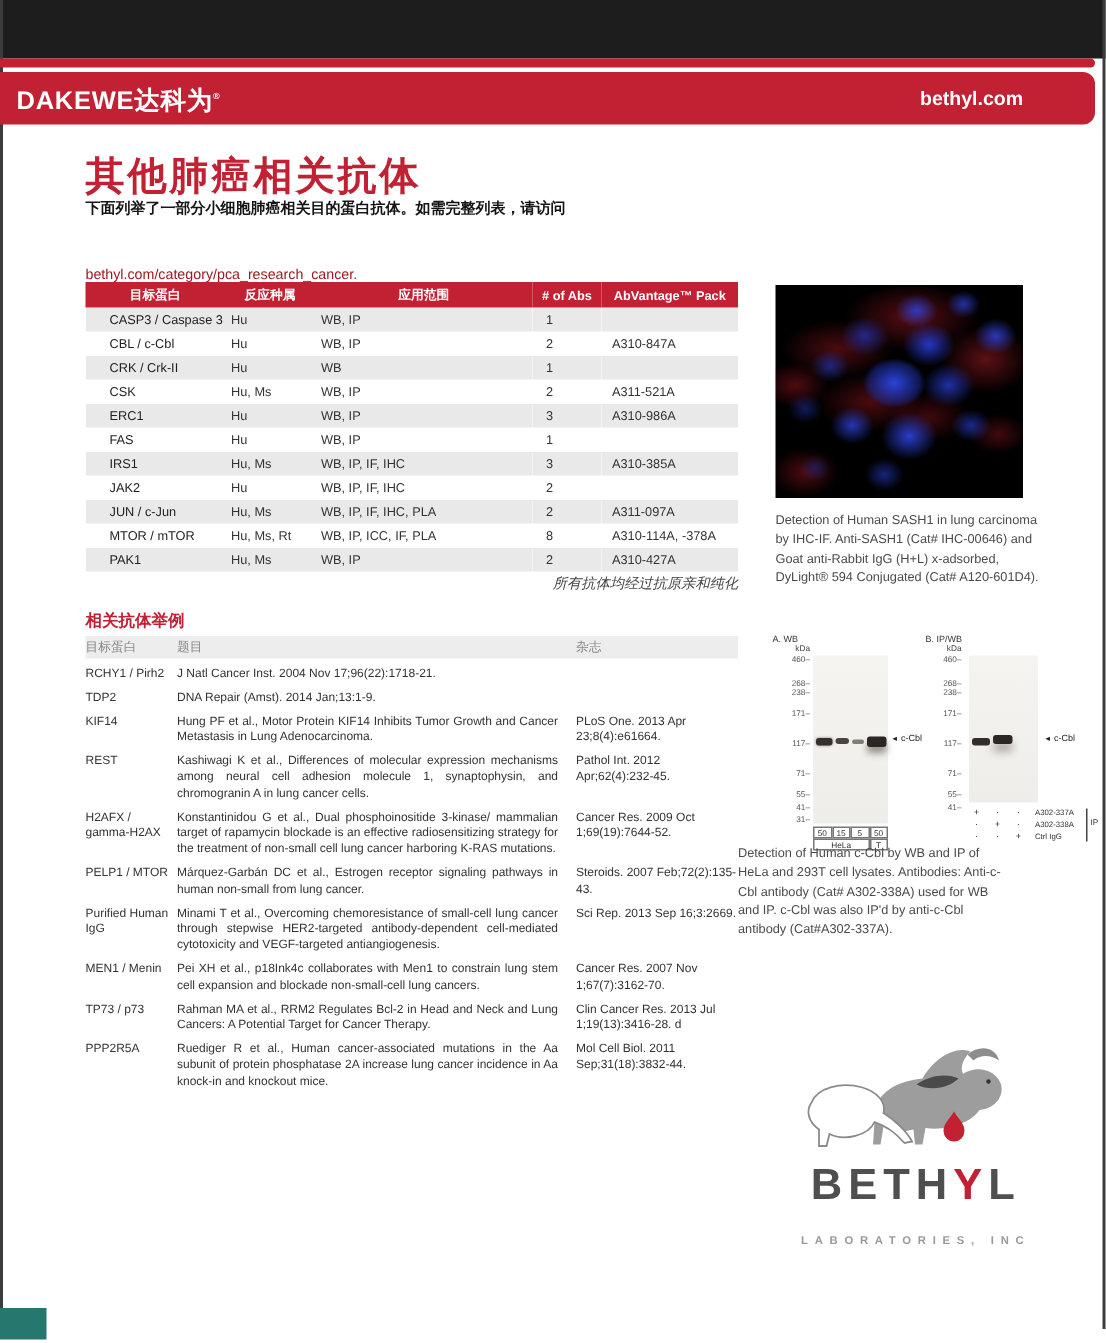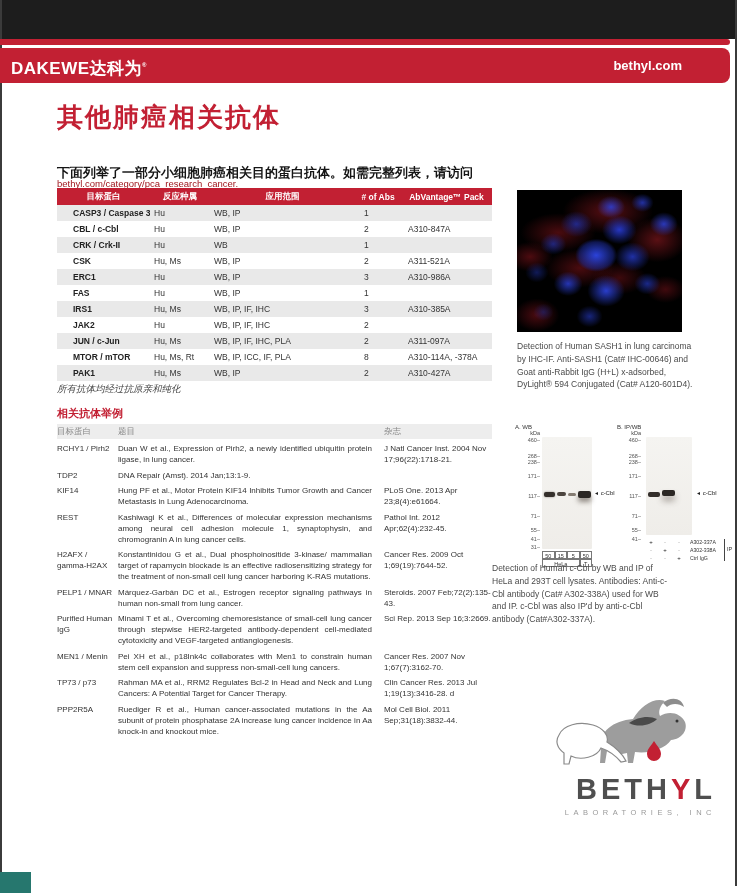--- a/index.html
+++ b/index.html
@@ -17,33 +17,33 @@
 
   
   .accent-bar{left:0;top:39px;width:730px;height:6px;background:#c22033;border-radius:0 3px 3px 0;}
   .header-bar{left:0;top:48px;width:730px;height:35px;background:#c22033;border-radius:0 8px 8px 0;}
   .brand-logo{left:11px;top:0;height:35px;line-height:35px;color:#fff;font-weight:bold;
     font-size:17px;letter-spacing:0.5px;}
   .brand-logo sup{font-size:6px;}
   .site-url{right:48px;top:0;height:35px;line-height:35px;color:#fff;font-weight:bold;font-size:13px;}
 
   .page-title{left:57px;top:100px;font-size:26px;font-weight:bold;color:#c22033;letter-spacing:2px;}
-  .intro-text{left:57px;top:164px;font-size:13px;font-weight:bold;color:#151515;}
+  .intro-text{left:57px;top:132px;font-size:10px;font-weight:bold;color:#151515;}
   .category-link{left:57px;top:166px;font-size:9.5px;color:#a0181f;margin-top:12px;}
 
   
   .ab-table{left:57px;top:188px;width:435px;border-collapse:collapse;table-layout:fixed;}
   .ab-table th{background:#c22033;color:#fff;font-size:8.5px;font-weight:bold;height:17px;
     text-align:center;padding:0 2px;}
   .ab-table td{font-size:8.5px;height:16px;padding:0 2px 0 4px;color:#333;white-space:nowrap;overflow:hidden;}
   .ab-table tr.stripe td{background:#e9e9e9;}
-  .ab-table td.c0{font-weight:bold;color:#222;padding-left:16px;}
+  .ab-table td.c0{font-weight:normal;color:#222;padding-left:16px;}
   .ab-table td.c3{padding-left:9px;}
   .ab-table td.c4{padding-left:7px;}
-  .purification-note{left:57px;top:383px;width:435px;text-align:left;font-style:italic;
+  .purification-note{left:57px;top:383px;width:435px;text-align:right;font-style:italic;
     font-size:9.5px;color:#444;}
 
   
   .ref-heading{left:57px;top:406px;font-size:11px;font-weight:bold;color:#c22033;}
   .ref-grid{display:grid;grid-template-columns:61px 266px 108px;}
   .ref-head{left:57px;top:424px;width:435px;height:15px;background:#ededed;color:#888;
     font-size:8.5px;align-items:center;}
   .ref-body{left:57px;top:444px;width:435px;}
   .ref-row{margin-bottom:5px;}
   .ref-row div{font-size:8px;line-height:1.35;color:#333;}
@@ -95,24 +95,24 @@
   .lane-cell{box-sizing:border-box;border:0.5px solid #777;height:8px;line-height:8px;
     text-align:center;font-size:5.5px;color:#333;}
   .ip-matrix{position:absolute;left:130px;top:114px;}
   .ip-row{display:flex;height:8px;line-height:8px;align-items:center;}
   .ip-mark{width:14px;text-align:center;font-size:6px;color:#222;}
   .ip-label{margin-left:4px;width:32px;font-size:5.2px;color:#333;white-space:nowrap;}
   .ip-bracket{position:absolute;left:210px;top:115px;height:22px;border-left:0.8px solid #444;}
   .ip-bracket-label{position:absolute;left:213px;top:122px;font-size:5.5px;color:#333;}
 
   
-  .bethyl-logo{left:541px;top:693px;width:175px;text-align:right;}
+  .bethyl-logo{left:523px;top:693px;width:175px;text-align:center;}
   .bethyl-word{font-size:29px;font-weight:bold;color:#4f4f4f;letter-spacing:4px;line-height:1;}
   .bethyl-word .red-y{color:#c22033;}
-  .bethyl-sub{font-size:7.5px;letter-spacing:4.5px;color:#9a9a9a;margin-top:4px;}
+  .bethyl-sub{font-size:7.5px;letter-spacing:4.5px;color:#9a9a9a;margin-top:17px;font-weight:bold;}
 </style>
 </head>
 <body>
 
 <div class="abs top-black-bar"></div>
 <div class="abs edge edge-l"></div>
 <div class="abs edge edge-r"></div>
 <div class="abs footer-teal"></div>
 
 <div class="abs accent-bar"></div>
@@ -226,21 +226,20 @@
 
 <div class="abs ref-heading">相关抗体举例</div>
 <div class="abs ref-head ref-grid" id="ref-head">
     <div>目标蛋白</div>
     <div>题目</div>
     <div>杂志</div>
   </div>
 <div class="abs ref-body" id="ref-body">
     <div class="ref-row ref-grid">
       <div class="ref-target">RCHY1 / Pirh2</div>
-      <div class="ref-title">Duan W et al., Expression of Pirh2, a newly identified ubiquitin protein ligase, in lung cancer.</div>
       <div class="ref-journal">J Natl Cancer Inst. 2004 Nov 17;96(22):1718-21.</div>
     </div>
     <div class="ref-row ref-grid">
       <div class="ref-target">TDP2</div>
       <div class="ref-journal">DNA Repair (Amst). 2014 Jan;13:1-9.</div>
     </div>
     <div class="ref-row ref-grid">
       <div class="ref-target">KIF14</div>
       <div class="ref-title">Hung PF et al., Motor Protein KIF14 Inhibits Tumor Growth and Cancer Metastasis in Lung Adenocarcinoma.</div>
       <div class="ref-journal">PLoS One. 2013 Apr 23;8(4):e61664.</div>
@@ -249,32 +248,32 @@
       <div class="ref-target">REST</div>
       <div class="ref-title">Kashiwagi K et al., Differences of molecular expression mechanisms among neural cell adhesion molecule 1, synaptophysin, and chromogranin A in lung cancer cells.</div>
       <div class="ref-journal">Pathol Int. 2012 Apr;62(4):232-45.</div>
     </div>
     <div class="ref-row ref-grid">
       <div class="ref-target">H2AFX / gamma-H2AX</div>
       <div class="ref-title">Konstantinidou G et al., Dual phosphoinositide 3-kinase/ mammalian target of rapamycin blockade is an effective radiosensitizing strategy for the treatment of non-small cell lung cancer harboring K-RAS mutations.</div>
       <div class="ref-journal">Cancer Res. 2009 Oct 1;69(19):7644-52.</div>
     </div>
     <div class="ref-row ref-grid">
-      <div class="ref-target">PELP1 / MNAR</div>
+      <div class="ref-target">PELP1 / MTOR</div>
       <div class="ref-title">Márquez-Garbán DC et al., Estrogen receptor signaling pathways in human non-small from lung cancer.</div>
       <div class="ref-journal">Steroids. 2007 Feb;72(2):135-43.</div>
     </div>
     <div class="ref-row ref-grid">
       <div class="ref-target">Purified Human IgG</div>
       <div class="ref-title">Minami T et al., Overcoming chemoresistance of small-cell lung cancer through stepwise HER2-targeted antibody-dependent cell-mediated cytotoxicity and VEGF-targeted antiangiogenesis.</div>
       <div class="ref-journal">Sci Rep. 2013 Sep 16;3:2669.</div>
     </div>
     <div class="ref-row ref-grid">
       <div class="ref-target">MEN1 / Menin</div>
-      <div class="ref-title">Pei XH et al., p18Ink4c collaborates with Men1 to constrain human stem cell expansion and suppress non-small-cell lung cancers.</div>
+      <div class="ref-title">Pei XH et al., p18Ink4c collaborates with Men1 to constrain lung stem cell expansion and blockade non-small-cell lung cancers.</div>
       <div class="ref-journal">Cancer Res. 2007 Nov 1;67(7):3162-70.</div>
     </div>
     <div class="ref-row ref-grid">
       <div class="ref-target">TP73 / p73</div>
       <div class="ref-title">Rahman MA et al., RRM2 Regulates Bcl-2 in Head and Neck and Lung Cancers: A Potential Target for Cancer Therapy.</div>
       <div class="ref-journal">Clin Cancer Res. 2013 Jul 1;19(13):3416-28. d</div>
     </div>
     <div class="ref-row ref-grid">
       <div class="ref-target">PPP2R5A</div>
       <div class="ref-title">Ruediger R et al., Human cancer-associated mutations in the Aa subunit of protein phosphatase 2A increase lung cancer incidence in Aa knock-in and knockout mice.</div>

